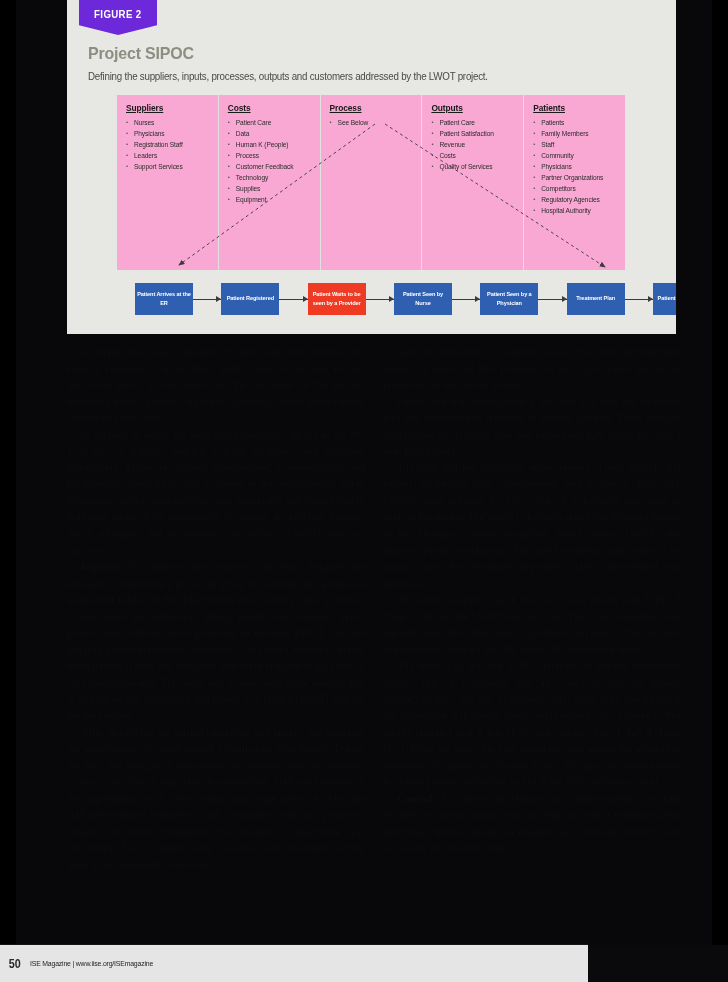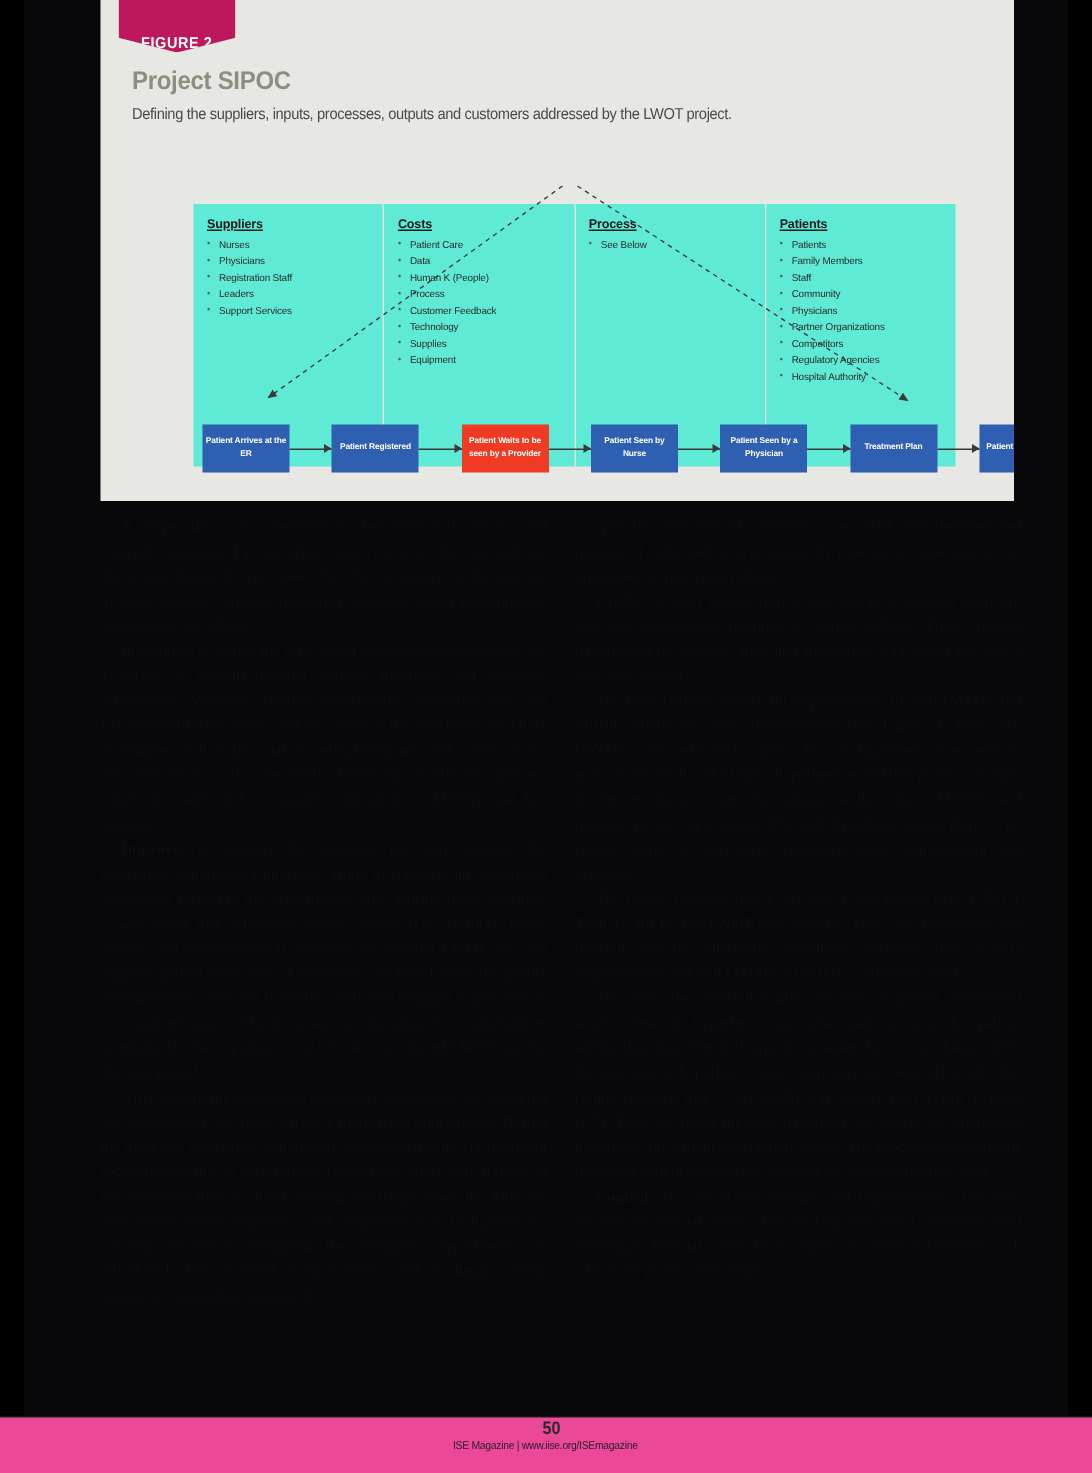--- a/index.html
+++ b/index.html
@@ -39,25 +39,25 @@
     background: #e7e7e3;
     overflow: hidden;
   }
   .figure-tag-wrap {
     position: absolute;
     left: 12px; top: 0;
     width: 78px; height: 35px;
   }
   .figure-tag {
     width: 78px; height: 35px;
-    background: #be185d;
+    background: #6d28d9;
     -webkit-clip-path: polygon(0 0, 100% 0, 100% 72%, 50% 100%, 0 72%);
     clip-path: polygon(0 0, 100% 0, 100% 72%, 50% 100%, 0 72%);
     display: flex;
-    align-items: flex-end;
+    align-items: flex-start;
     justify-content: center;
   }
   .figure-tag span {
     font-family: "Liberation Sans", sans-serif;
     font-weight: bold;
     font-size: 10.5px;
     letter-spacing: 0.4px;
     color: #ffffff;
     margin-top: 8px;
     transform: scaleX(0.92);
@@ -81,26 +81,25 @@
     font-size: 10.5px;
     color: #4a4a48;
     letter-spacing: -0.25px;
     transform: scaleX(0.93);
     transform-origin: left center;
   }
 
   
   .sipoc-panel {
     position: absolute;
-    left: 62px; top: 95px;
+    left: 50px; top: 95px;
     width: 508px;
     height: 175px;
-    background: #5eead4;
-    display: flex;
-    margin-top: 41px;
+    background: #f9a8d4;
+    display: flex;
   }
   .sipoc-col {
     flex: 1 1 0;
     border-right: 1px solid #dfe2e1;
     padding: 8px 4px 0 9px;
     box-sizing: border-box;
   }
   .sipoc-col:last-child { border-right: none; }
   .sipoc-head {
     font-family: "Liberation Sans", sans-serif;
@@ -216,27 +215,26 @@
     hyphens: auto;
   }
   .col p b {
     font-weight: bold;
   }
 
   
   .footer {
     position: absolute;
     left: 0; bottom: 0;
-    width: 728px;
+    width: 588px;
     height: 37px;
-    background: #ec4899;
+    background: #e5e5e5;
     border-top: 1px solid #16161a;
     display: flex;
     align-items: center;
-    flex-direction: column;
   }
   .footer-page {
     font-family: "Liberation Sans", sans-serif;
     font-weight: bold;
     font-size: 12px;
     color: #2a2a2e;
     margin-left: 8px;
     transform: scaleX(0.9);
   }
   .footer-text {
@@ -308,20 +306,30 @@
           </ul>
         </div>
 
         <div class="sipoc-col">
           <div class="sipoc-head">Process</div>
           <ul class="sipoc-list">
             <li>See Below</li>
           </ul>
         </div>
 
+        <div class="sipoc-col">
+          <div class="sipoc-head">Outputs</div>
+          <ul class="sipoc-list">
+            <li>Patient Care</li>
+            <li>Patient Satisfaction</li>
+            <li>Revenue</li>
+            <li>Costs</li>
+            <li>Quality of Services</li>
+          </ul>
+        </div>
 
         <div class="sipoc-col">
           <div class="sipoc-head">Patients</div>
           <ul class="sipoc-list">
             <li>Patients</li>
             <li>Family Members</li>
             <li>Staff</li>
             <li>Community</li>
             <li>Physicians</li>
             <li>Partner Organizations</li>

